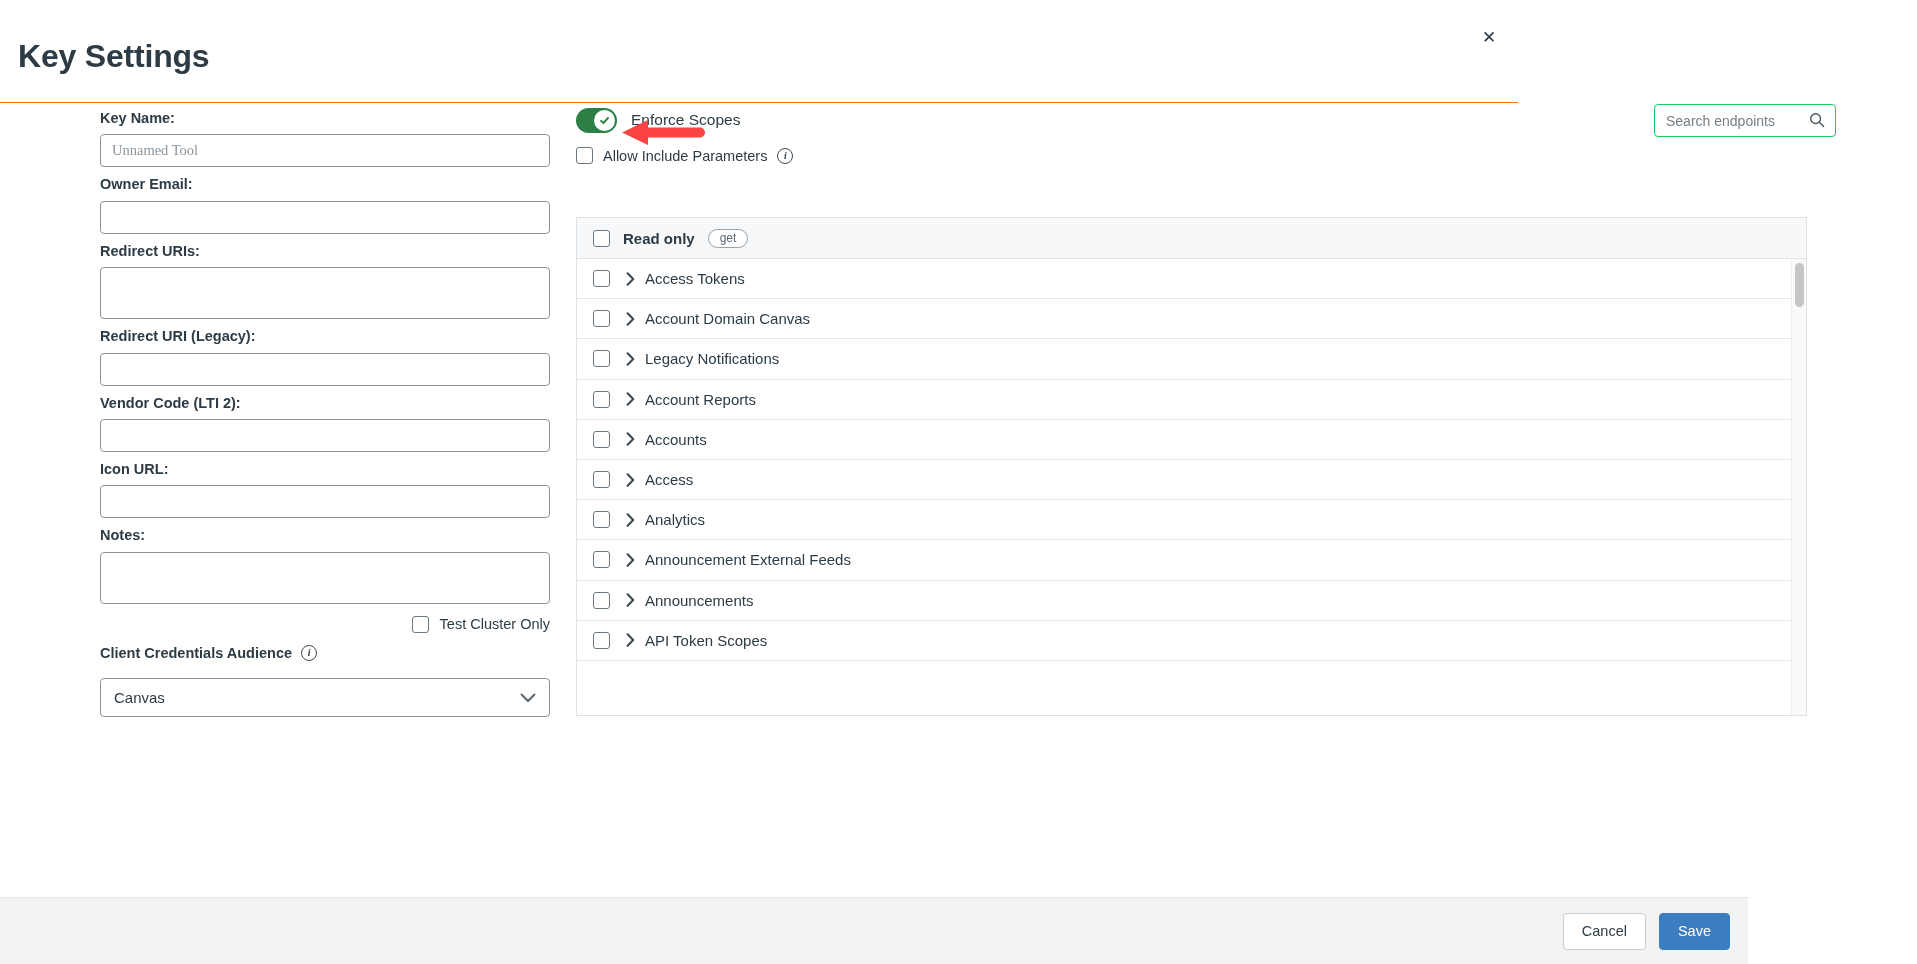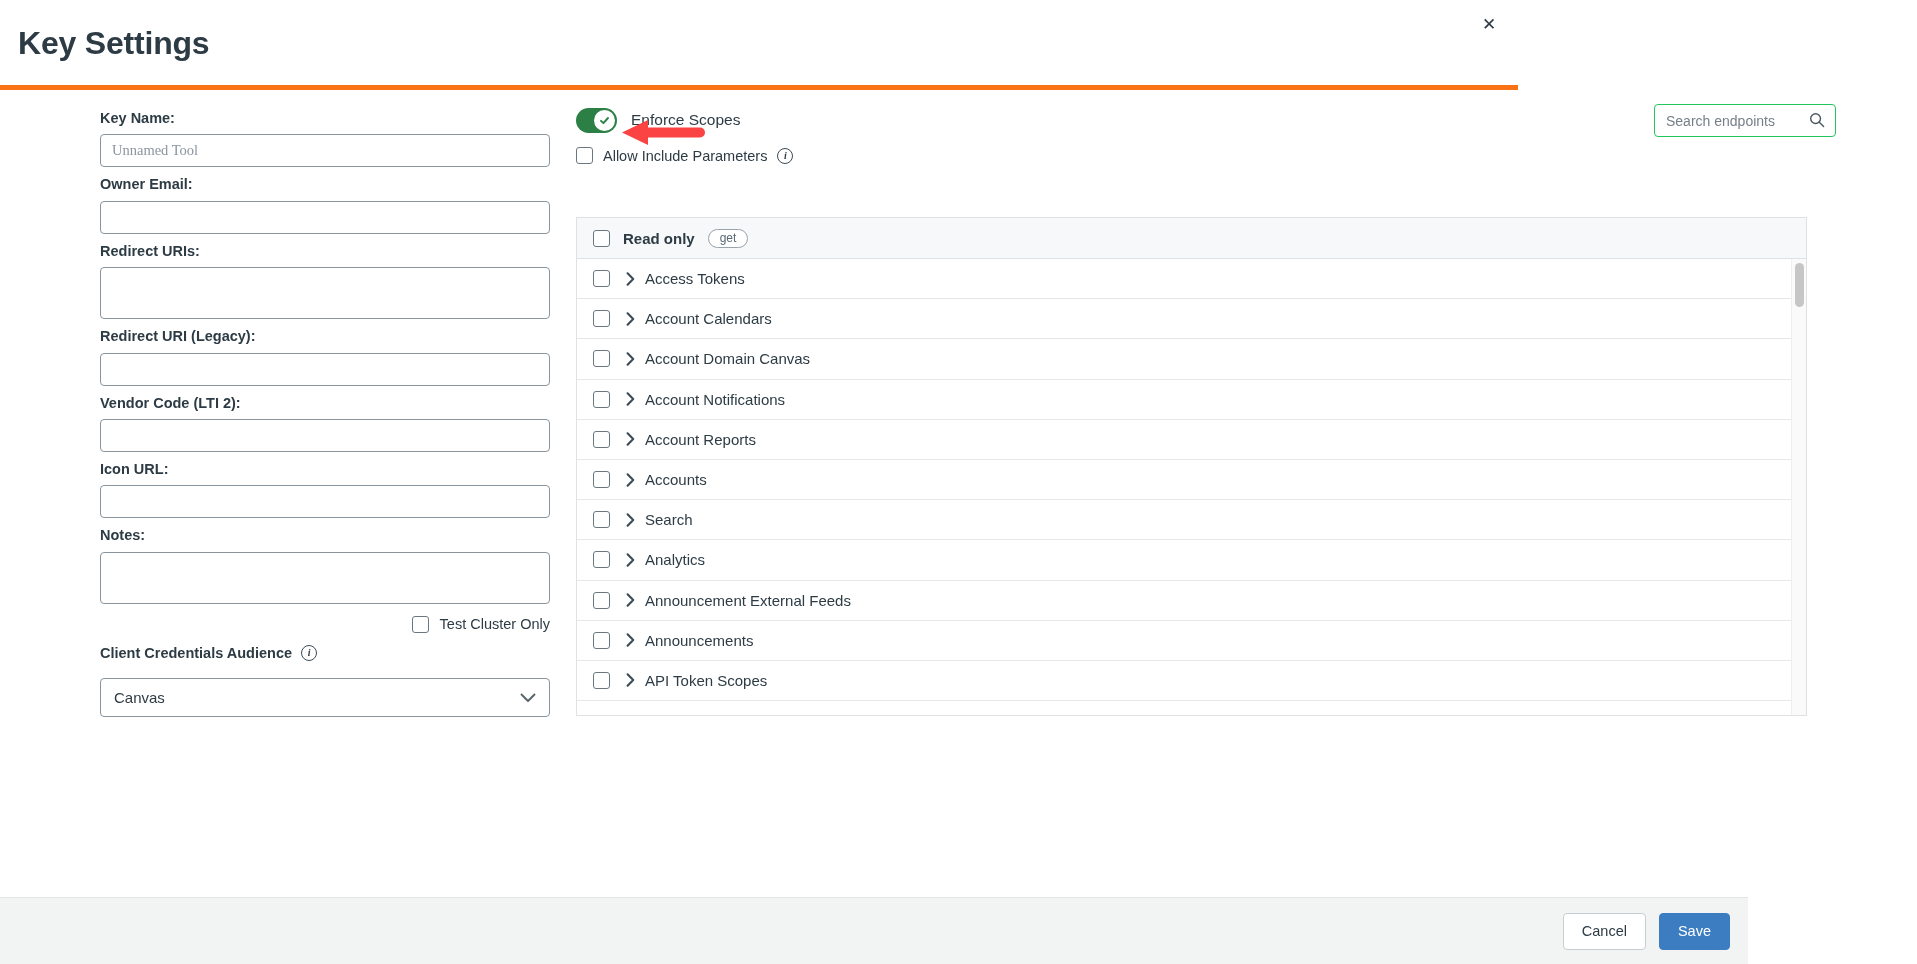--- a/index.html
+++ b/index.html
@@ -8,22 +8,22 @@
     width: 1917px; height: 964px;
     background: #ffffff;
     font-family: "Liberation Sans", sans-serif;
     color: #2D3B45;
     overflow: hidden;
   }
   .page { position: relative; width: 1917px; height: 964px; background:#fff; }
 
   
   .header {
-    position: absolute; left:0; top:3px; width:1518px; height:87px;
-    border-bottom: 5px solid #f97316; background:#fff;
+    position: absolute; left:0; top:16px; width:1518px; height:87px;
+    border-bottom: 1px solid #f97316; background:#fff;
   }
   .page-title {
     position:absolute; left:18px; top:22px;
     font-size:32px; font-weight:700; letter-spacing:-0.2px; color:#2D3B45;
   }
   .close-icon {
     position:absolute; right:16px; top:8px;
     width:26px; height:26px; display:flex; align-items:center; justify-content:center;
     color:#2D3B45; font-size:17px; line-height:1; cursor:pointer;
     background:none; border:none; padding:0;
@@ -301,39 +301,30 @@
               </span>
               <span class="scope-name">Access Tokens</span>
             </div>
             <div class="scope-row">
               <span class="cbox"></span>
               <span class="row-chevron">
                 <svg width="9" height="14" viewBox="0 0 9 14">
                   <path d="M1.6 1.3 L7.2 7 L1.6 12.7" fill="none" stroke="#3D4B55" stroke-width="2.1" stroke-linecap="round" stroke-linejoin="round"></path>
                 </svg>
               </span>
-              <span class="scope-name">Account Calendars</span>
-            </div>
-            <div class="scope-row">
-              <span class="cbox"></span>
-              <span class="row-chevron">
-                <svg width="9" height="14" viewBox="0 0 9 14">
-                  <path d="M1.6 1.3 L7.2 7 L1.6 12.7" fill="none" stroke="#3D4B55" stroke-width="2.1" stroke-linecap="round" stroke-linejoin="round"></path>
-                </svg>
-              </span>
               <span class="scope-name">Account Domain Canvas</span>
             </div>
             <div class="scope-row">
               <span class="cbox"></span>
               <span class="row-chevron">
                 <svg width="9" height="14" viewBox="0 0 9 14">
                   <path d="M1.6 1.3 L7.2 7 L1.6 12.7" fill="none" stroke="#3D4B55" stroke-width="2.1" stroke-linecap="round" stroke-linejoin="round"></path>
                 </svg>
               </span>
-              <span class="scope-name">Account Notifications</span>
+              <span class="scope-name">Legacy Notifications</span>
             </div>
             <div class="scope-row">
               <span class="cbox"></span>
               <span class="row-chevron">
                 <svg width="9" height="14" viewBox="0 0 9 14">
                   <path d="M1.6 1.3 L7.2 7 L1.6 12.7" fill="none" stroke="#3D4B55" stroke-width="2.1" stroke-linecap="round" stroke-linejoin="round"></path>
                 </svg>
               </span>
               <span class="scope-name">Account Reports</span>
             </div>
@@ -346,21 +337,21 @@
               </span>
               <span class="scope-name">Accounts</span>
             </div>
             <div class="scope-row">
               <span class="cbox"></span>
               <span class="row-chevron">
                 <svg width="9" height="14" viewBox="0 0 9 14">
                   <path d="M1.6 1.3 L7.2 7 L1.6 12.7" fill="none" stroke="#3D4B55" stroke-width="2.1" stroke-linecap="round" stroke-linejoin="round"></path>
                 </svg>
               </span>
-              <span class="scope-name">Search</span>
+              <span class="scope-name">Access</span>
             </div>
             <div class="scope-row">
               <span class="cbox"></span>
               <span class="row-chevron">
                 <svg width="9" height="14" viewBox="0 0 9 14">
                   <path d="M1.6 1.3 L7.2 7 L1.6 12.7" fill="none" stroke="#3D4B55" stroke-width="2.1" stroke-linecap="round" stroke-linejoin="round"></path>
                 </svg>
               </span>
               <span class="scope-name">Analytics</span>
             </div>

